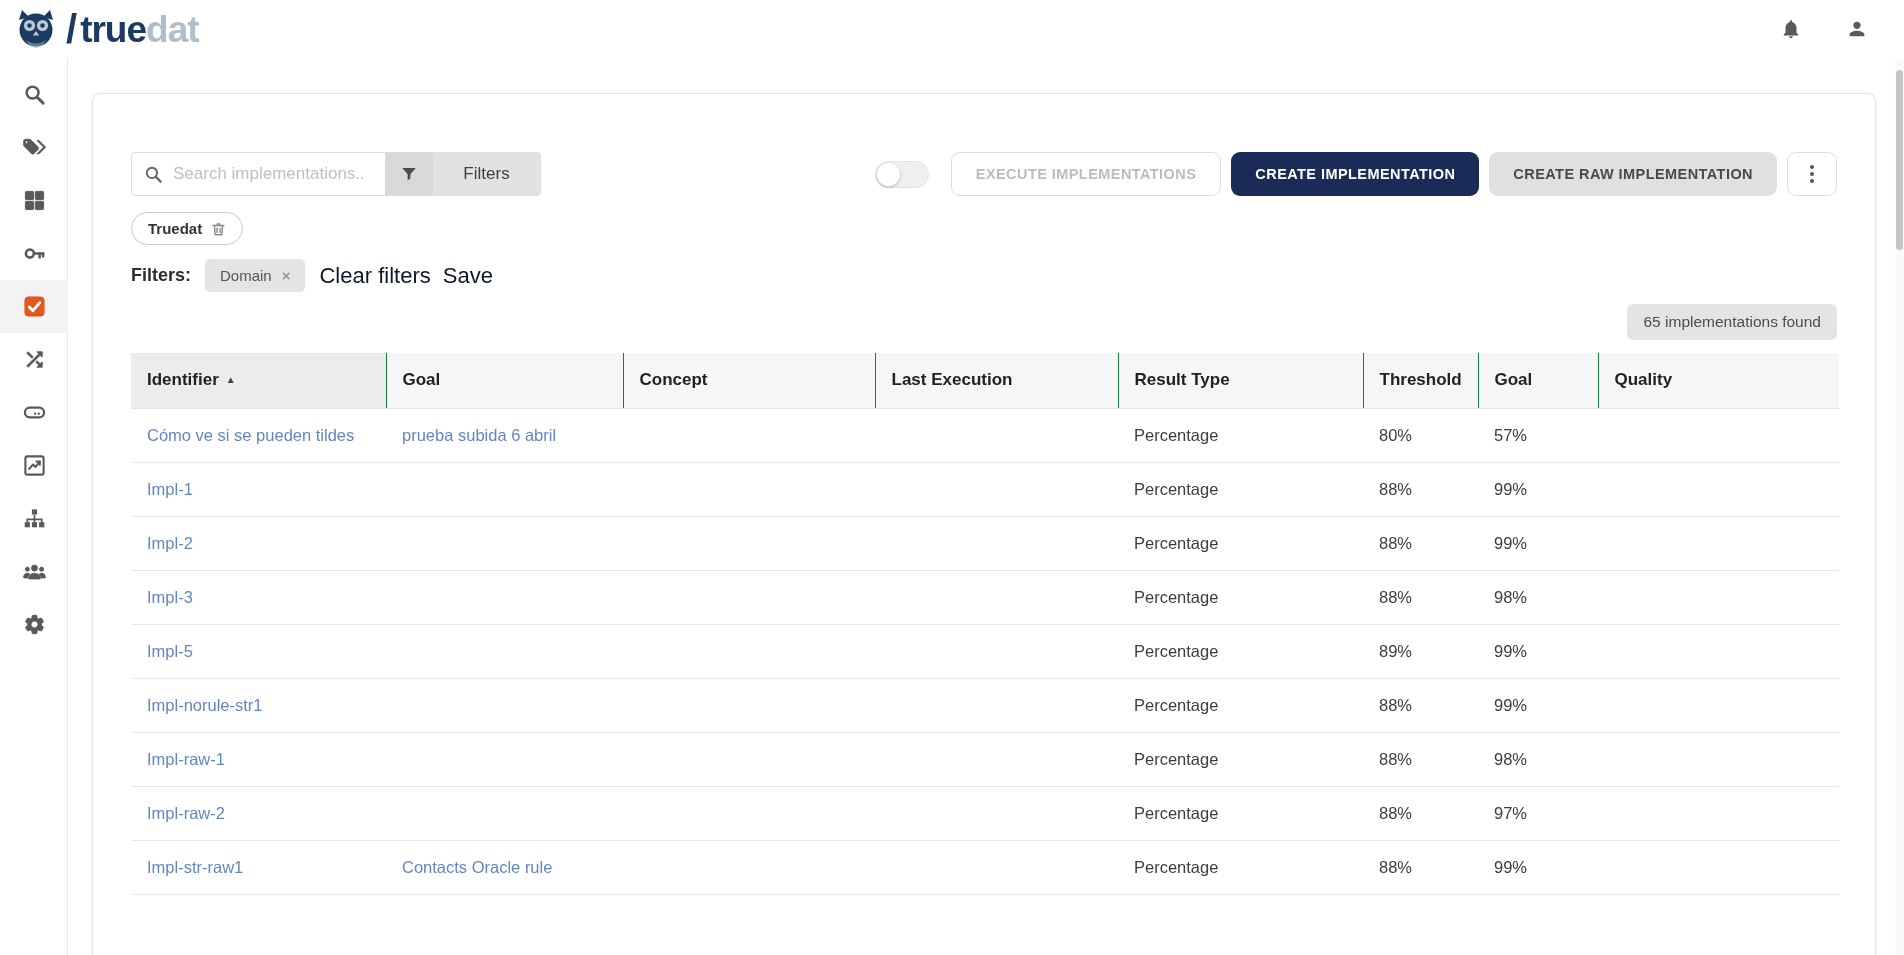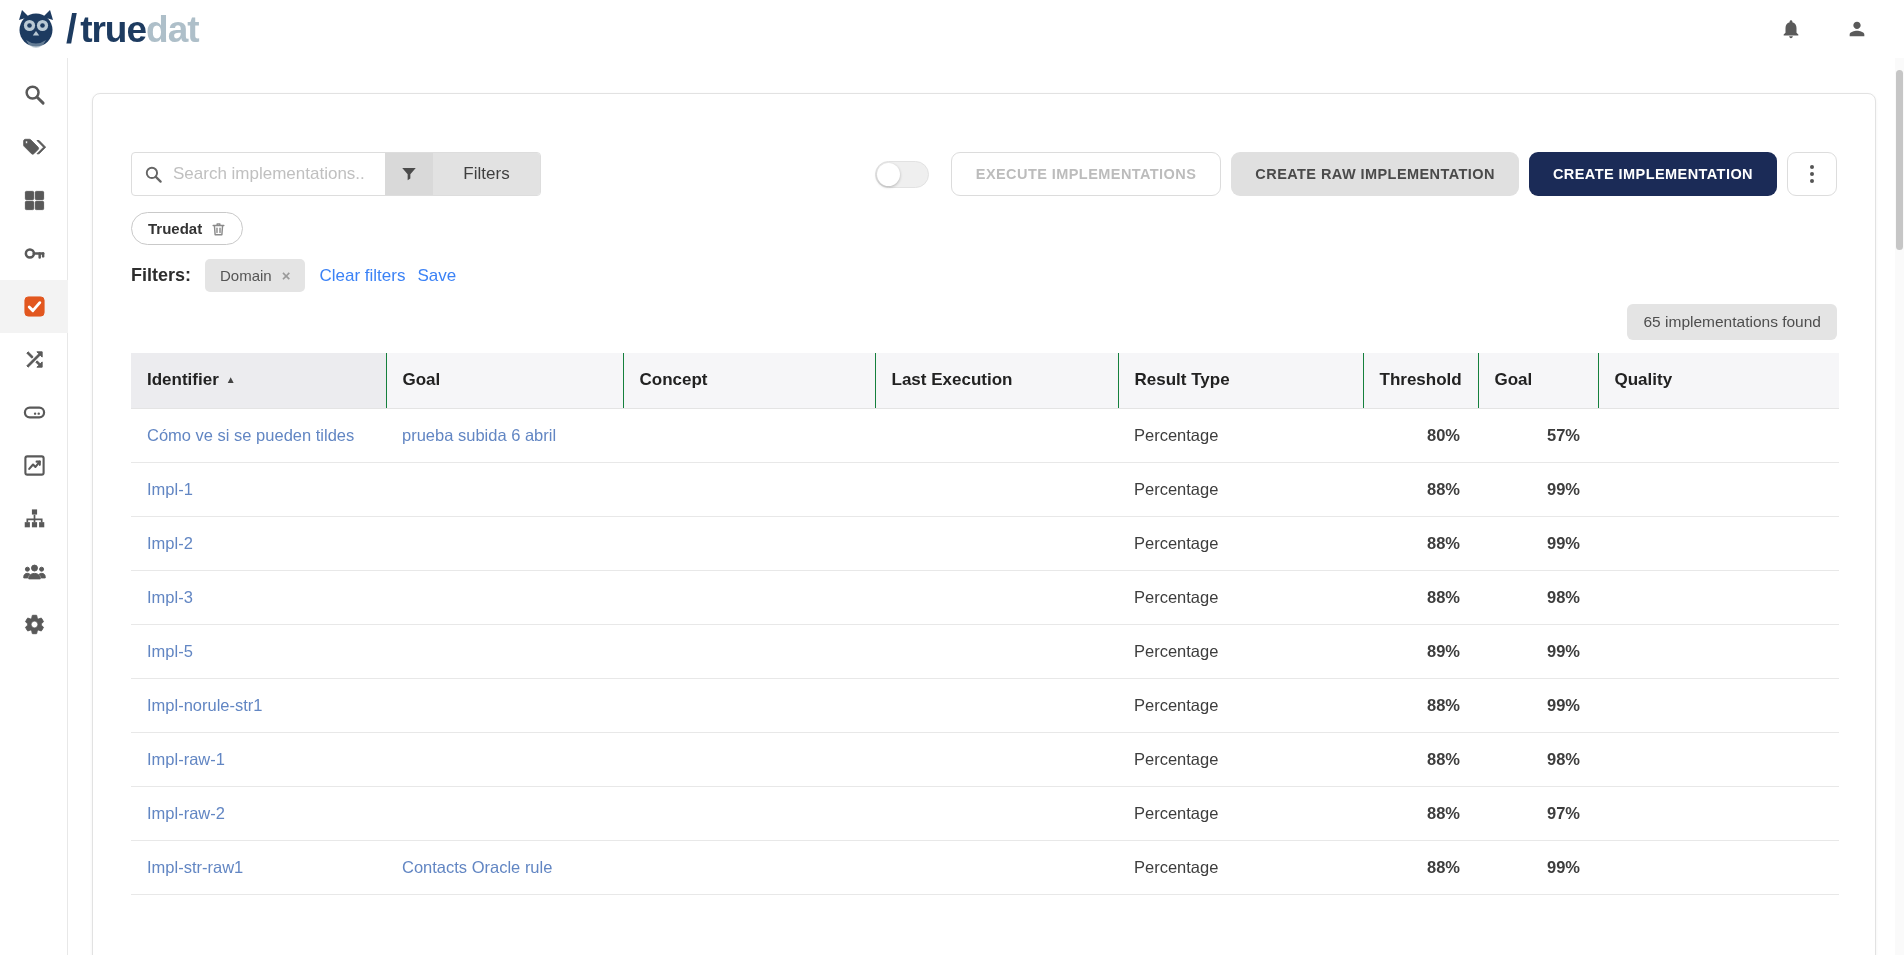--- a/index.html
+++ b/index.html
@@ -73,42 +73,42 @@
   .tag-chip { display:inline-flex; align-items:center; gap:9px; height:33px; padding:0 16px;
     border:1px solid #c9c9c9; border-radius:17px; font-size:15px; font-weight:bold; color:#333; background:#fff; }
   .tag-chip svg { width:15px; height:16px; fill:none; stroke:#8a8a8a; stroke-width:1.6; cursor:pointer; }
 
   
   .filters-row { margin-top:14px; display:flex; align-items:center; gap:14px; }
   .filters-label { font-size:18px; font-weight:bold; color:#2e2e2e; }
   .filter-chip { display:inline-flex; align-items:center; gap:10px; background:#e4e4e4; color:#555;
     font-size:15px; border-radius:5px; height:33px; padding:0 15px; }
   .filter-chip .x { color:#9a9a9a; font-weight:bold; font-size:15px; cursor:pointer; }
-  .link { color:#3b82f6; font-size:17px; text-decoration:none; cursor:pointer; }
+  .link { color:#0f172a; font-size:22px; text-decoration:none; cursor:pointer; }
   .filters-row .link + .link { margin-left:-2px; }
 
   
   .badge-row { margin-top:12px; display:flex; justify-content:flex-end; }
   .results-badge { background:#e4e4e4; color:#4e4e4e; font-size:15.5px; border-radius:6px;
     padding:9px 16px; }
 
   
   .impl-table { margin-top:13px; width:1708px; border-collapse:collapse; table-layout:fixed; }
   .impl-table th { background:#f6f6f8; height:55px; text-align:left; font-size:17px; font-weight:600;
     color:#222; padding:0 16px; border-right:1px solid #15803d; border-bottom:1px solid #e4e4e4; }
   .impl-table th:last-child { border-right:none; }
   .impl-table th.first { background:#ececef; }
   .sort-arrow { font-size:10px; color:#444; margin-left:7px; vertical-align:2px; }
   .impl-table td { height:54px; font-size:16.5px; color:#3d3d3d; padding:0 16px;
     border-bottom:1px solid #e8e8e8; overflow:hidden; white-space:nowrap; }
   .cell-link { color:#6286c3; text-decoration:none; cursor:pointer; }
   .col-identifier { width:255px; } .col-rule { width:237px; } .col-concept { width:252px; }
   .col-last_execution { width:243px; } .col-result_type { width:245px; }
   .col-threshold { width:115px; } .col-goal { width:120px; } .col-quality { width:241px; }
-  td.col-threshold, td.col-goal { text-align:right; padding-right:18px;font-weight:bold; }
+  td.col-threshold, td.col-goal { text-align:left; padding-right:18px; }
 
   
   .scrollbar { position:absolute; top:58px; right:0; width:9px; height:897px; background:#fafafa; }
   .scroll-thumb { position:absolute; top:12px; left:1px; width:7px; height:180px; background:#c6c6c6;
     border-radius:4px; }
 </style>
 </head>
 <body>
 
 <div class="topbar">
@@ -236,22 +236,22 @@
           </svg>
         </button>
         <button class="filters-btn">Filters</button>
       </div>
 
       <div class="actions">
         <div class="toggle">
           <div class="toggle-knob"></div>
         </div>
         <button class="btn btn-disabled">EXECUTE IMPLEMENTATIONS</button>
+        <button class="btn btn-navy">CREATE IMPLEMENTATION</button>
         <button class="btn btn-gray">CREATE RAW IMPLEMENTATION</button>
-        <button class="btn btn-navy">CREATE IMPLEMENTATION</button>
         <button class="btn btn-kebab">
           <i></i>
             <i></i>
             <i></i>
         </button>
       </div>
     </div>
 
     <div class="tag-row">
       <span class="tag-chip">

